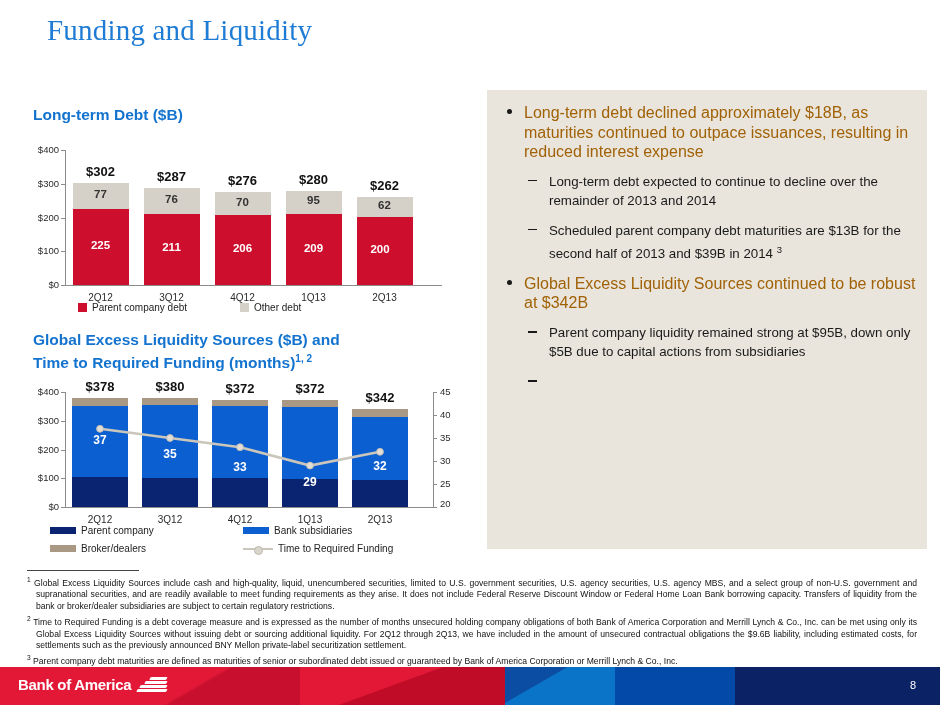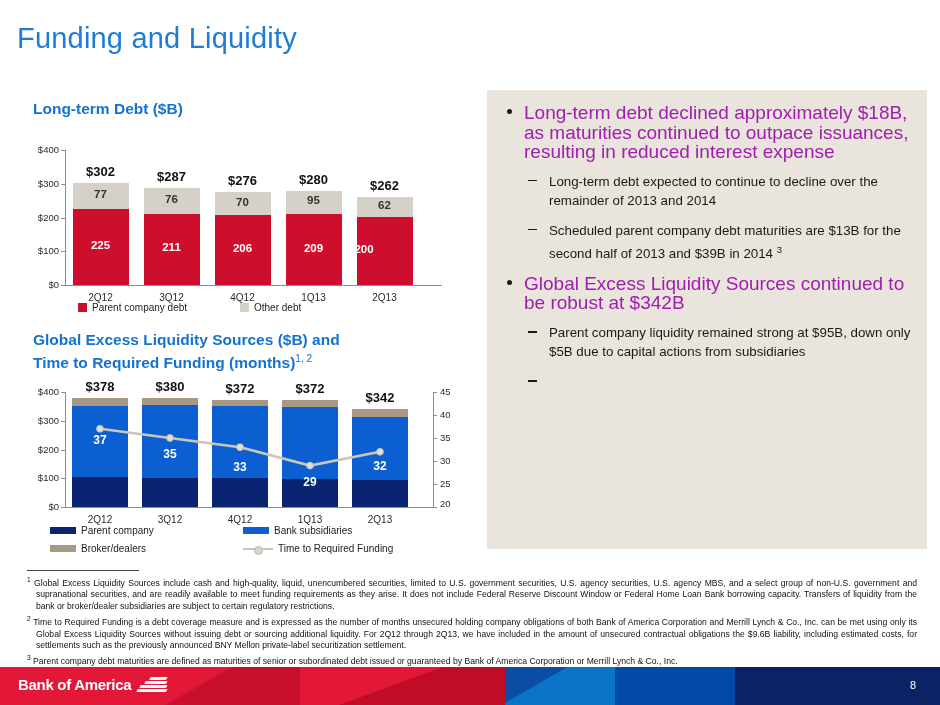--- a/index.html
+++ b/index.html
@@ -7,35 +7,34 @@
     width:940px;height:705px;
     background:#ffffff;
     font-family:"Liberation Sans", sans-serif;
     overflow:hidden;
     position:relative;
   }
   .slide{position:absolute;inset:0;background:#fff;}
 
   
   .slide-title{
-    position:absolute;left:17px;top:14px;
+    position:absolute;left:47px;top:14px;
     font-size:29px;color:#1F7CD4;font-weight:400;
     letter-spacing:.2px;
-    font-family:Liberation Sans, sans-serif;
-    margin-top:8px;
+    font-family:Liberation Serif, serif;
   }
 
   
   .sec-head{
     position:absolute;color:#1373CE;font-weight:bold;
     font-size:15.5px;line-height:19px;
   }
-  #sec1{left:33px;top:99px;}
+  #sec1{left:33px;top:105px;}
   #sec2{left:33px;top:330px;width:420px;}
-  .sup{font-size:10px;vertical-align:super;font-weight:normal;text-align:right;}
+  .sup{font-size:10px;vertical-align:super;font-weight:bold;text-align:right;}
 
   
   .chart{position:absolute;}
   .axis-line{position:absolute;background:#8c8c8c;}
   .tick{position:absolute;background:#8c8c8c;height:1px;width:4px;}
   .ylab{
     position:absolute;font-size:9.5px;color:#2b2b2b;
     text-align:right;white-space:nowrap;
   }
   .xlab{
@@ -62,21 +61,21 @@
   .lg-line .ln{position:absolute;top:4px;left:0;width:30px;height:2px;background:#CBC6BC;}
   .lg-line .dot{position:absolute;top:1.5px;left:11px;width:7px;height:7px;border-radius:50%;background:#D9D5CC;border:1px solid #BDB8AD;}
 
   
   .panel{
     position:absolute;left:487px;top:90px;width:440px;height:459px;
     background:#E9E5DC;
   }
   ul.b1{list-style:none;margin:0;padding:0;}
   .li1{position:relative;padding-left:37px;margin-bottom:10px;
-       font-size:19px;line-height:19.5px;color:#a21caf;}
+       font-size:16px;line-height:19.5px;color:#a16207;}
   .li1 > .mk{position:absolute;left:20px;top:6px;width:5px;height:5px;
        border-radius:50%;background:#1a1a1a;}
   .li2{position:relative;padding-left:62px;margin-bottom:10px;
        font-size:13.3px;line-height:19.5px;color:#1a1a1a;}
   .li2 > .mk{position:absolute;left:41px;top:8px;width:9px;height:1.6px;background:#1a1a1a;}
   .sup-t{font-size:9.5px;vertical-align:super;}
 
   
   .fn-rule{position:absolute;left:27px;top:570px;width:112px;height:1px;background:#444;}
   .fn-wrap{position:absolute;left:27px;top:574px;width:890px;}
@@ -153,21 +152,21 @@
         <div class="seg" style="top: 7.10543e-15px; height: 23.9625px; background: rgb(214, 209, 200);"></div>
       </div>
       <div class="seg-val" style="left: 285.5px; width: 56px; top: 101.731px; color: rgb(255, 255, 255);">209</div>
       <div class="seg-val" style="left: 285.5px; width: 56px; top: 54.4813px; color: rgb(51, 51, 51);">95</div>
       <div class="total" style="left: 269.5px; width: 88px; top: 31.5px;">$280</div>
       <div class="xlab" style="left: 281.5px; width: 64px; top: 152px;">1Q13</div>
       <div class="bar" style="left: 356.5px; top: 56.575px; width: 56px; height: 88.425px;">
         <div class="seg" style="top: 20.925px; height: 67.5px; background: rgb(206, 14, 45);"></div>
         <div class="seg" style="top: -3.55271e-15px; height: 20.925px; background: rgb(214, 209, 200);"></div>
       </div>
-      <div class="seg-val" style="left: 336px; width: 56px; top: 103.25px; color: rgb(255, 255, 255);">200</div>
+      <div class="seg-val" style="left: 352px; width: 56px; top: 103.25px; color: rgb(255, 255, 255);">200</div>
       <div class="seg-val" style="left: 356.5px; width: 56px; top: 59.0375px; color: rgb(51, 51, 51);">62</div>
       <div class="total" style="left: 340.5px; width: 88px; top: 37.575px;">$262</div>
       <div class="xlab" style="left: 352.5px; width: 64px; top: 152px;">2Q13</div>
       <div class="legend-item" style="left: 78px; top: 162px;">
         <span class="lg-swatch" style="background: rgb(206, 14, 45);"></span>
         <span class="lg-text">Parent company debt</span>
       </div>
       <div class="legend-item" style="left: 240px; top: 162px;">
         <span class="lg-swatch" style="background: rgb(214, 209, 200);"></span>
         <span class="lg-text">Other debt</span>

